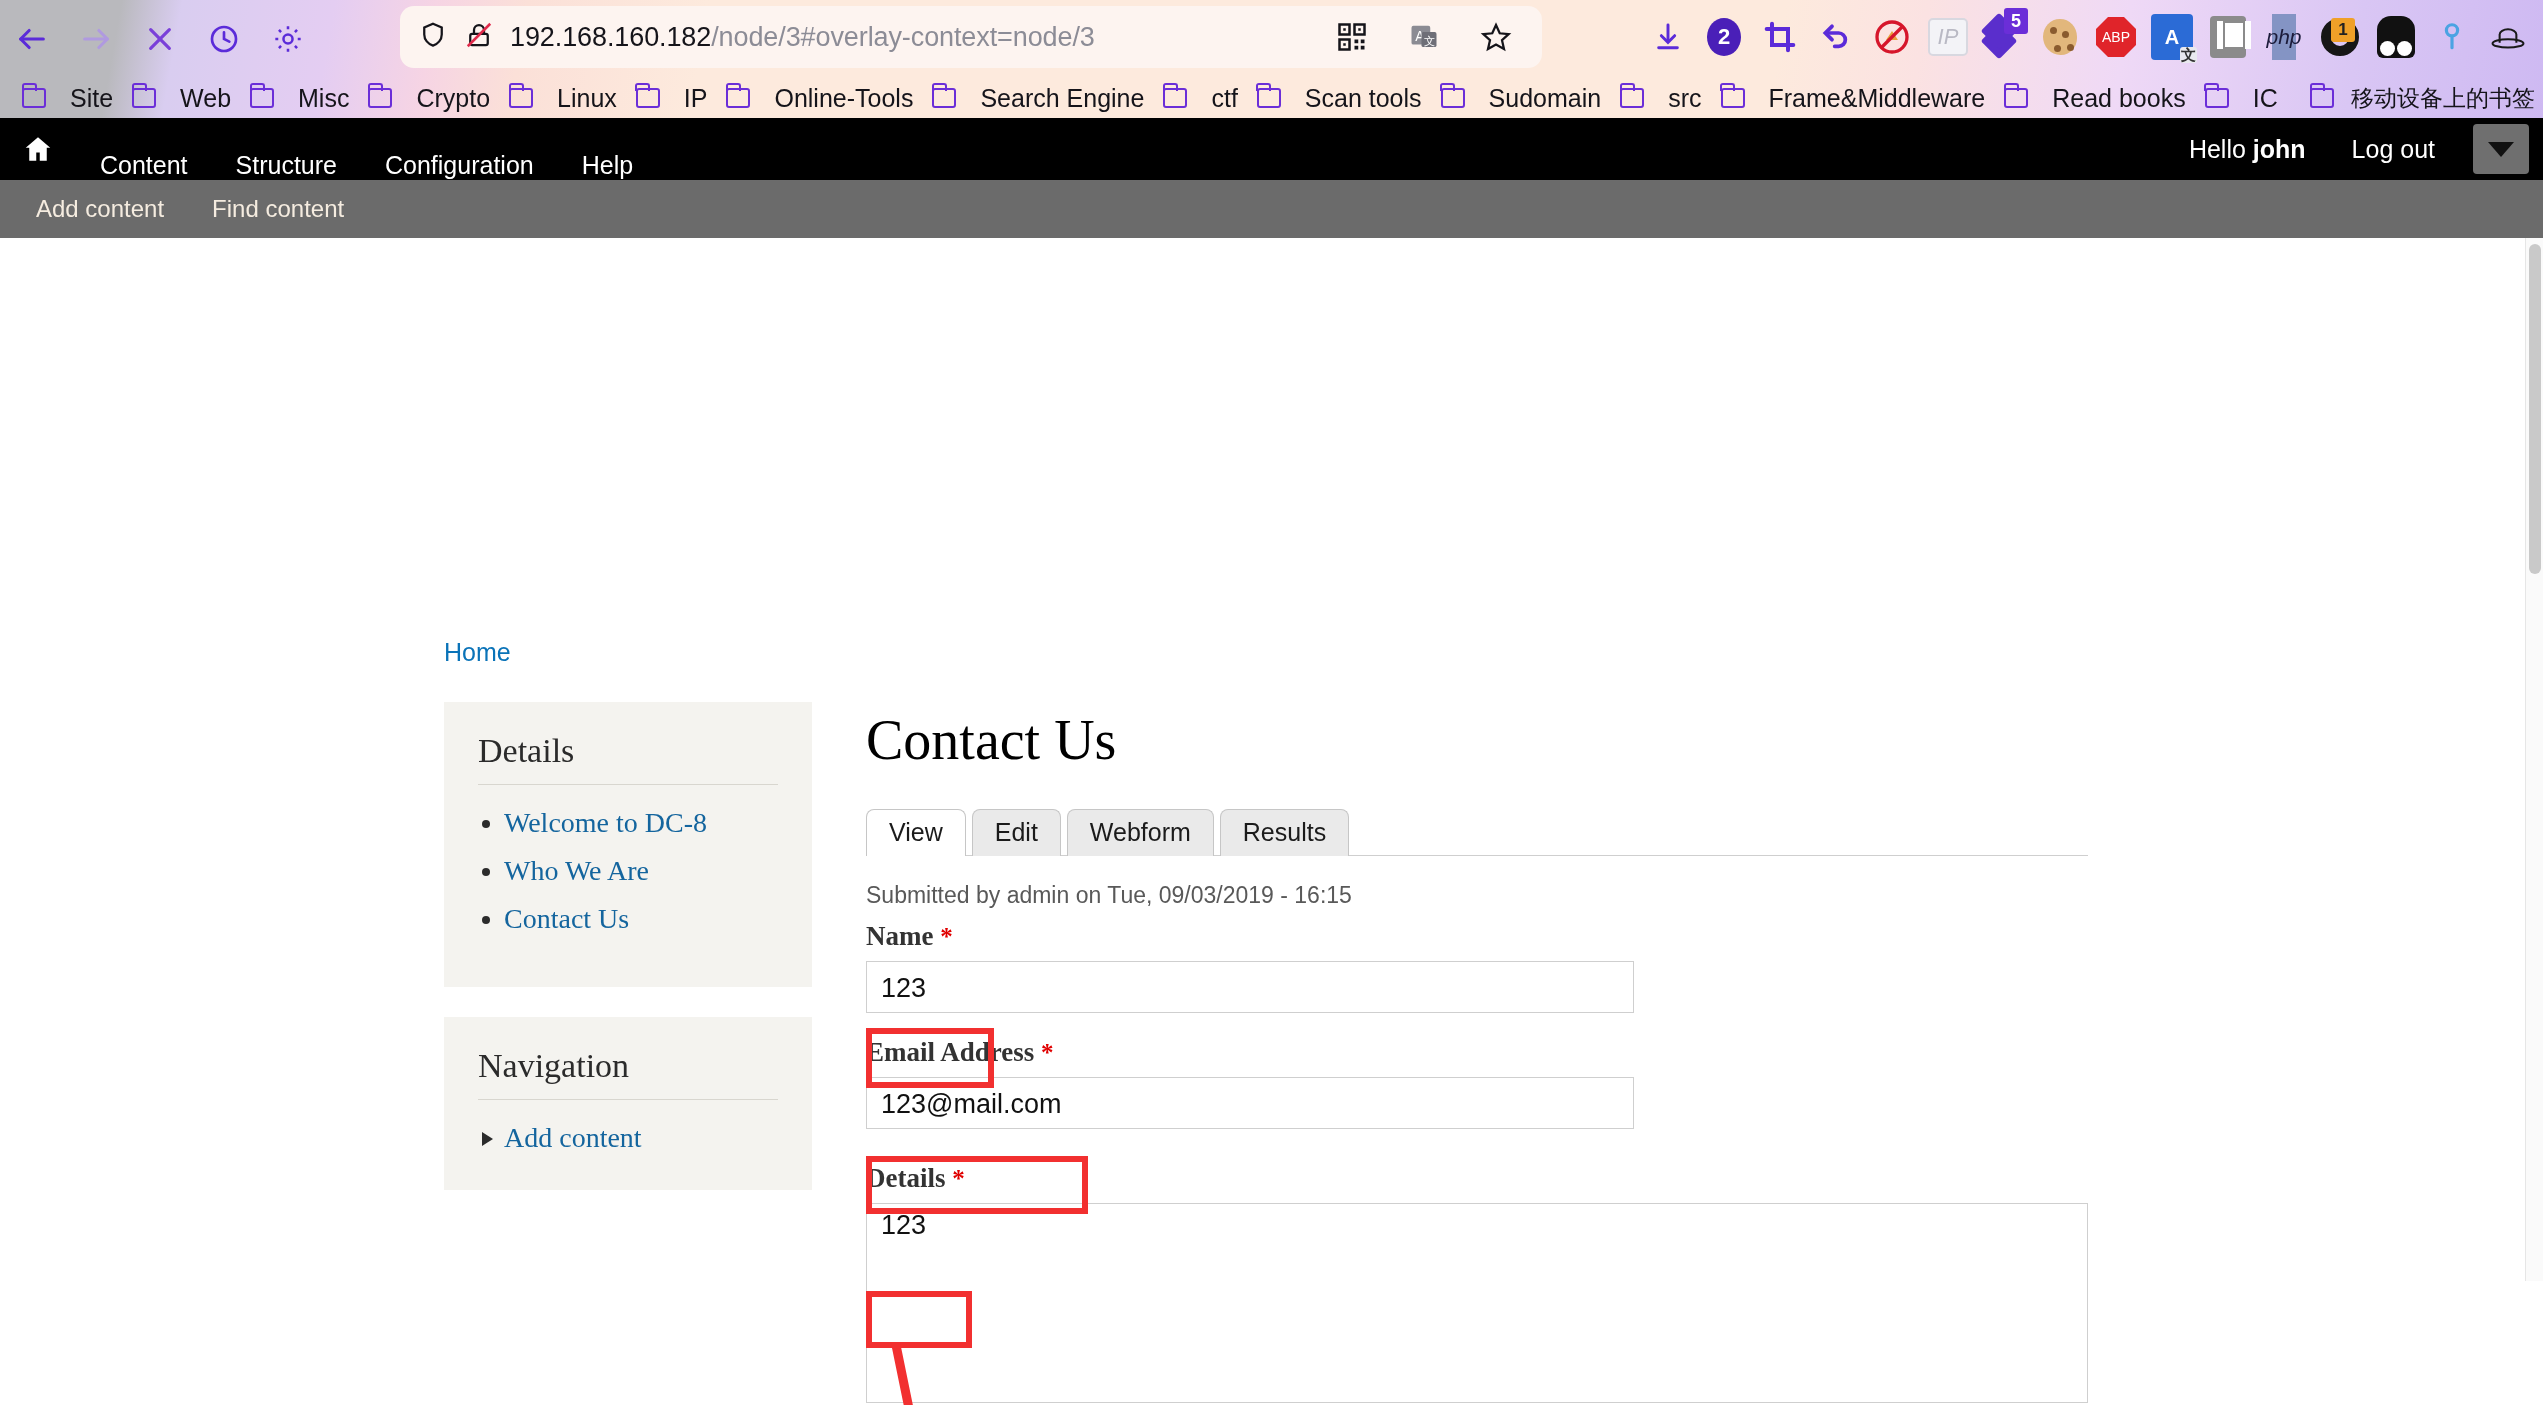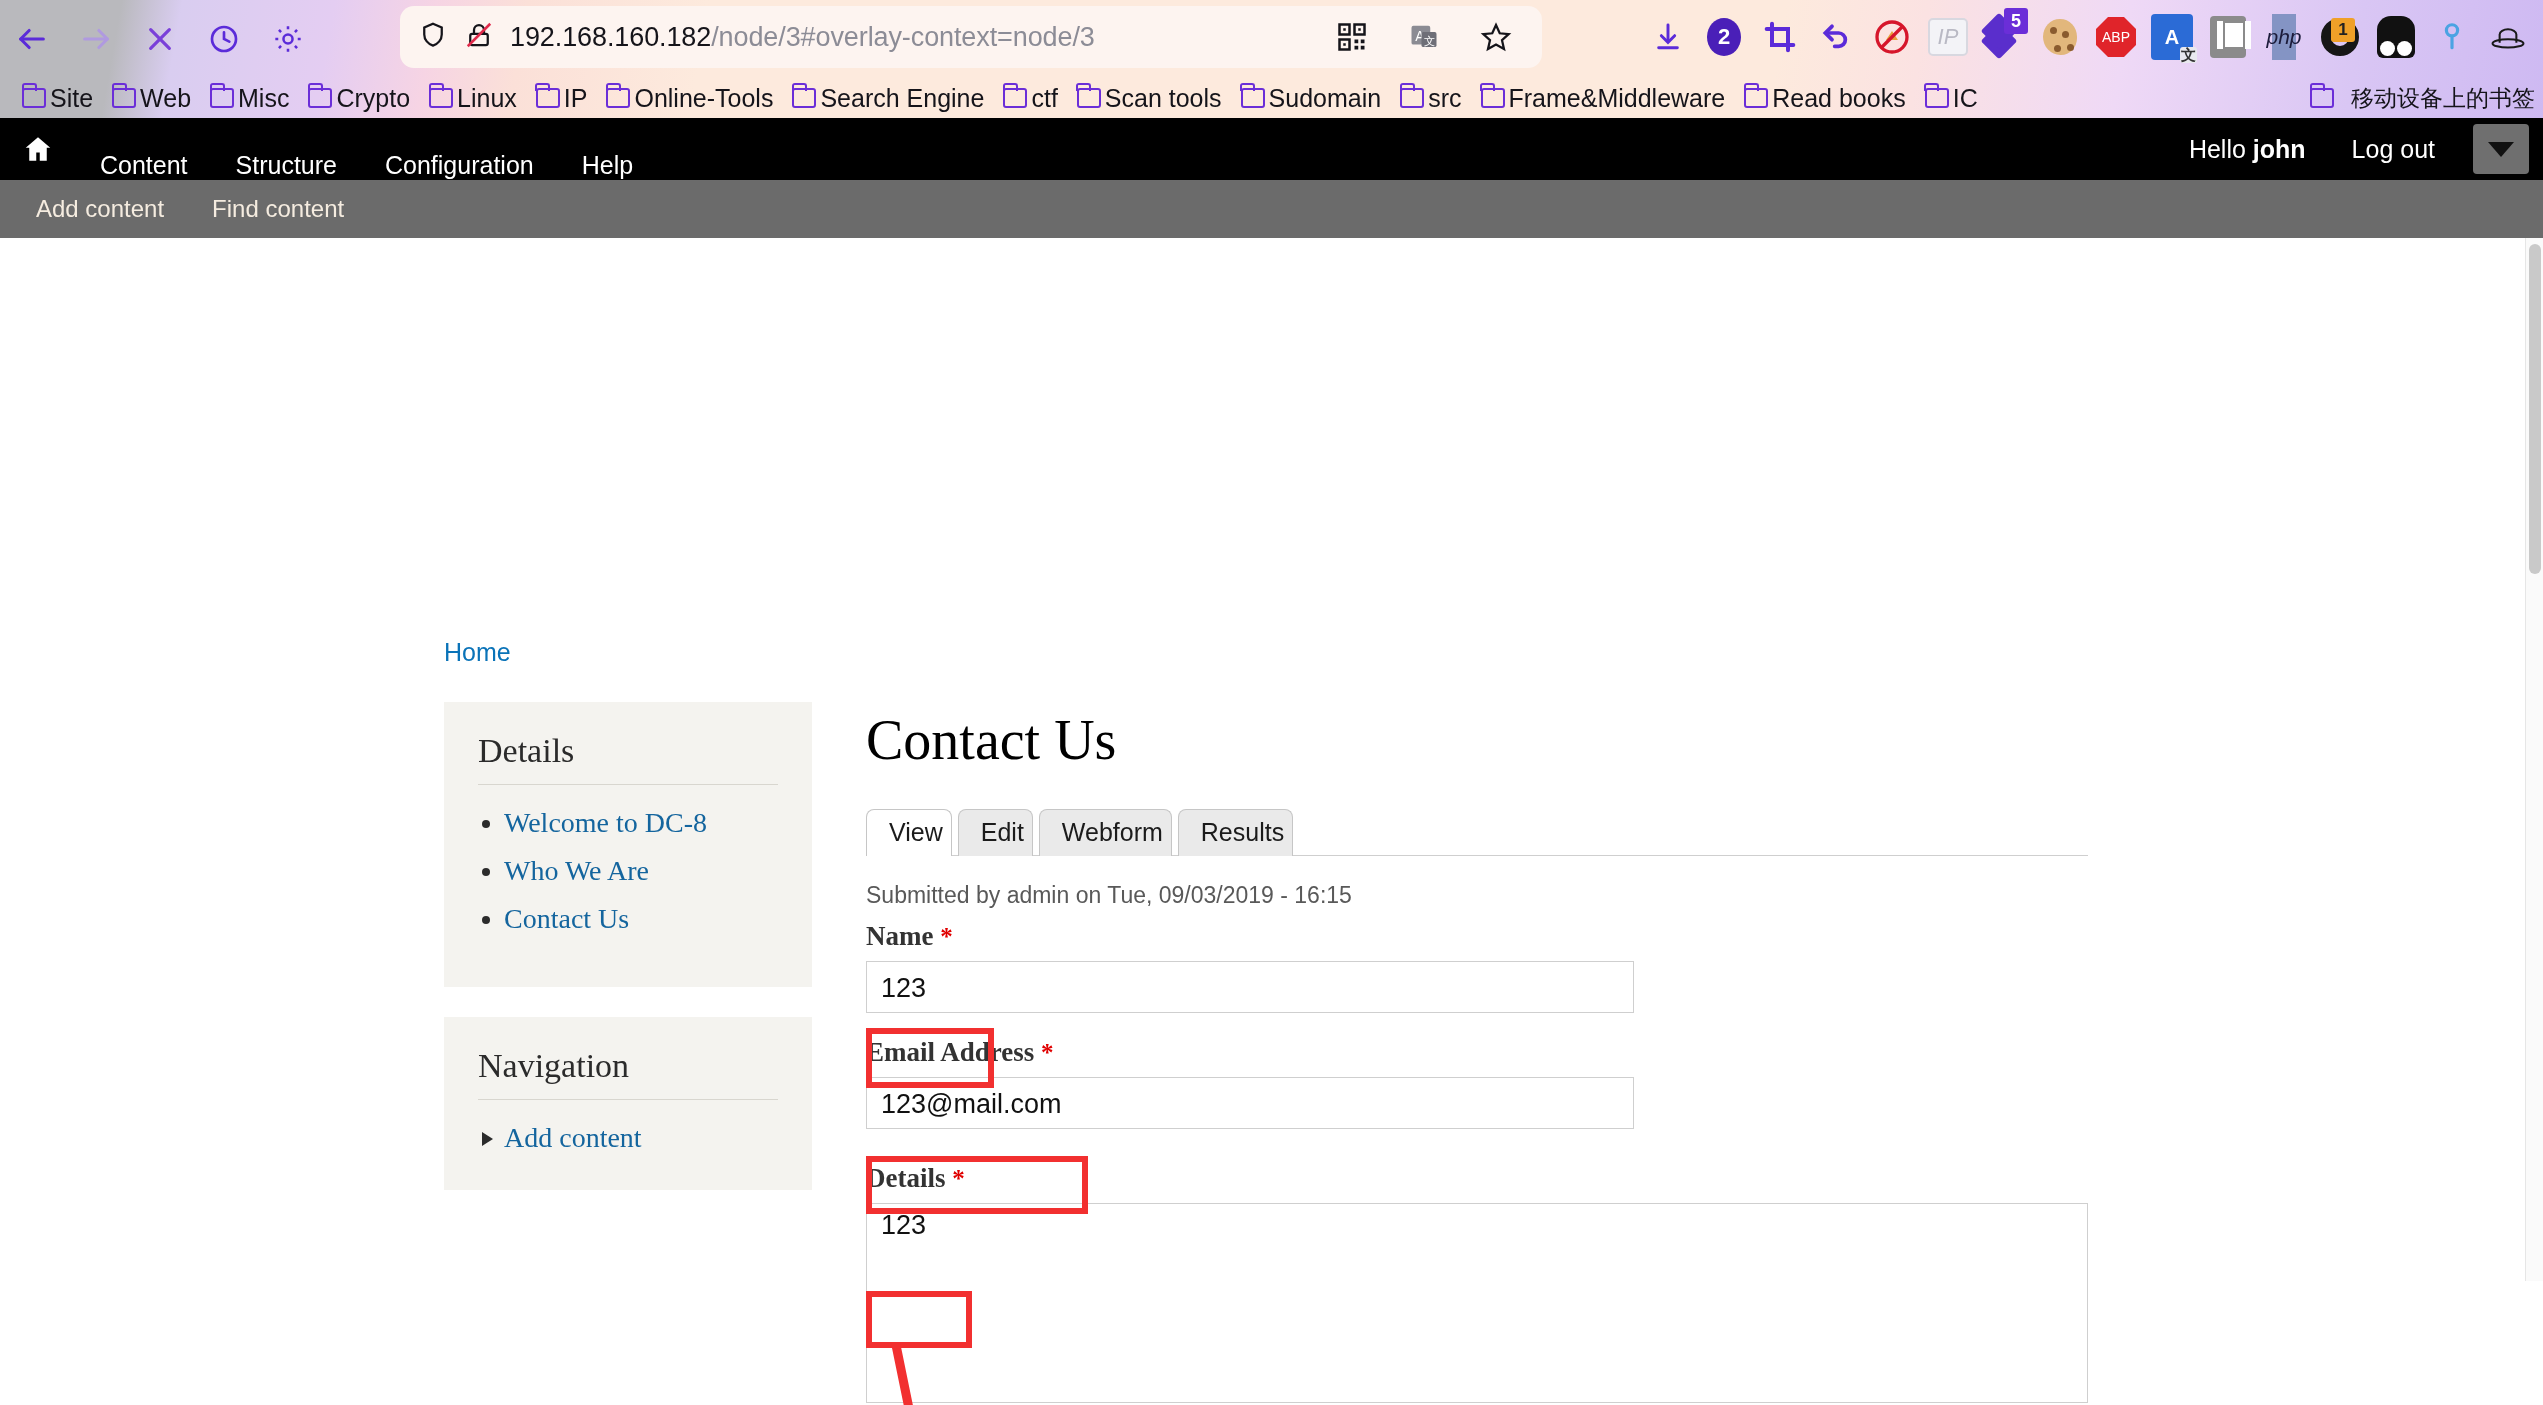--- a/index.html
+++ b/index.html
@@ -160,21 +160,21 @@
     position: absolute; top: 78px; left: 0;
     width: 2543px; height: 40px;
     display: flex; align-items: center;
     padding-left: 14px;
     gap: 3px;
     font-size: 25px;
     color: #15141a;
     white-space: nowrap;
   }
   .bm {
-    display: flex; align-items: center; gap: 4px;
+    display: flex; align-items: center; gap: 24px;
     padding: 2px 8px; border-radius: 4px;
   }
   .folder-ic {
     width: 24px; height: 20px;
     border: 2.5px solid #6b2ed8; border-radius: 3px;
     position: relative; flex: 0 0 auto;
   }
   .folder-ic::before {
     content:""; position:absolute; left:-2.5px; top:-7px;
     width:11px; height:6px; border:2.5px solid #6b2ed8; border-bottom:none;
@@ -313,21 +313,21 @@
   }
   .tabs {
     display:flex; align-items:flex-end;
     border-bottom: 1px solid #cfcfcf;
     height: 48px;
   }
   .tab {
     border: 1px solid #c6c6c6; border-bottom: none;
     border-radius: 8px 8px 0 0;
     background: #eaeaea;
-    padding: 8px 8px 9px 22px;
+    padding: 8px 22px 9px 22px;
     font-size: 25px; color: #1b1b1b;
     margin-right: 6px;
     position: relative; top: 1px;
   }
   .tab.active { background: #fff; border-color: #c6c6c6; }
 
   .submitted {
     font-size: 23px; color: #595959; margin-top: 26px;
   }
   .progress-wrap { position: relative; margin-top: 16px; height: 68px; }

